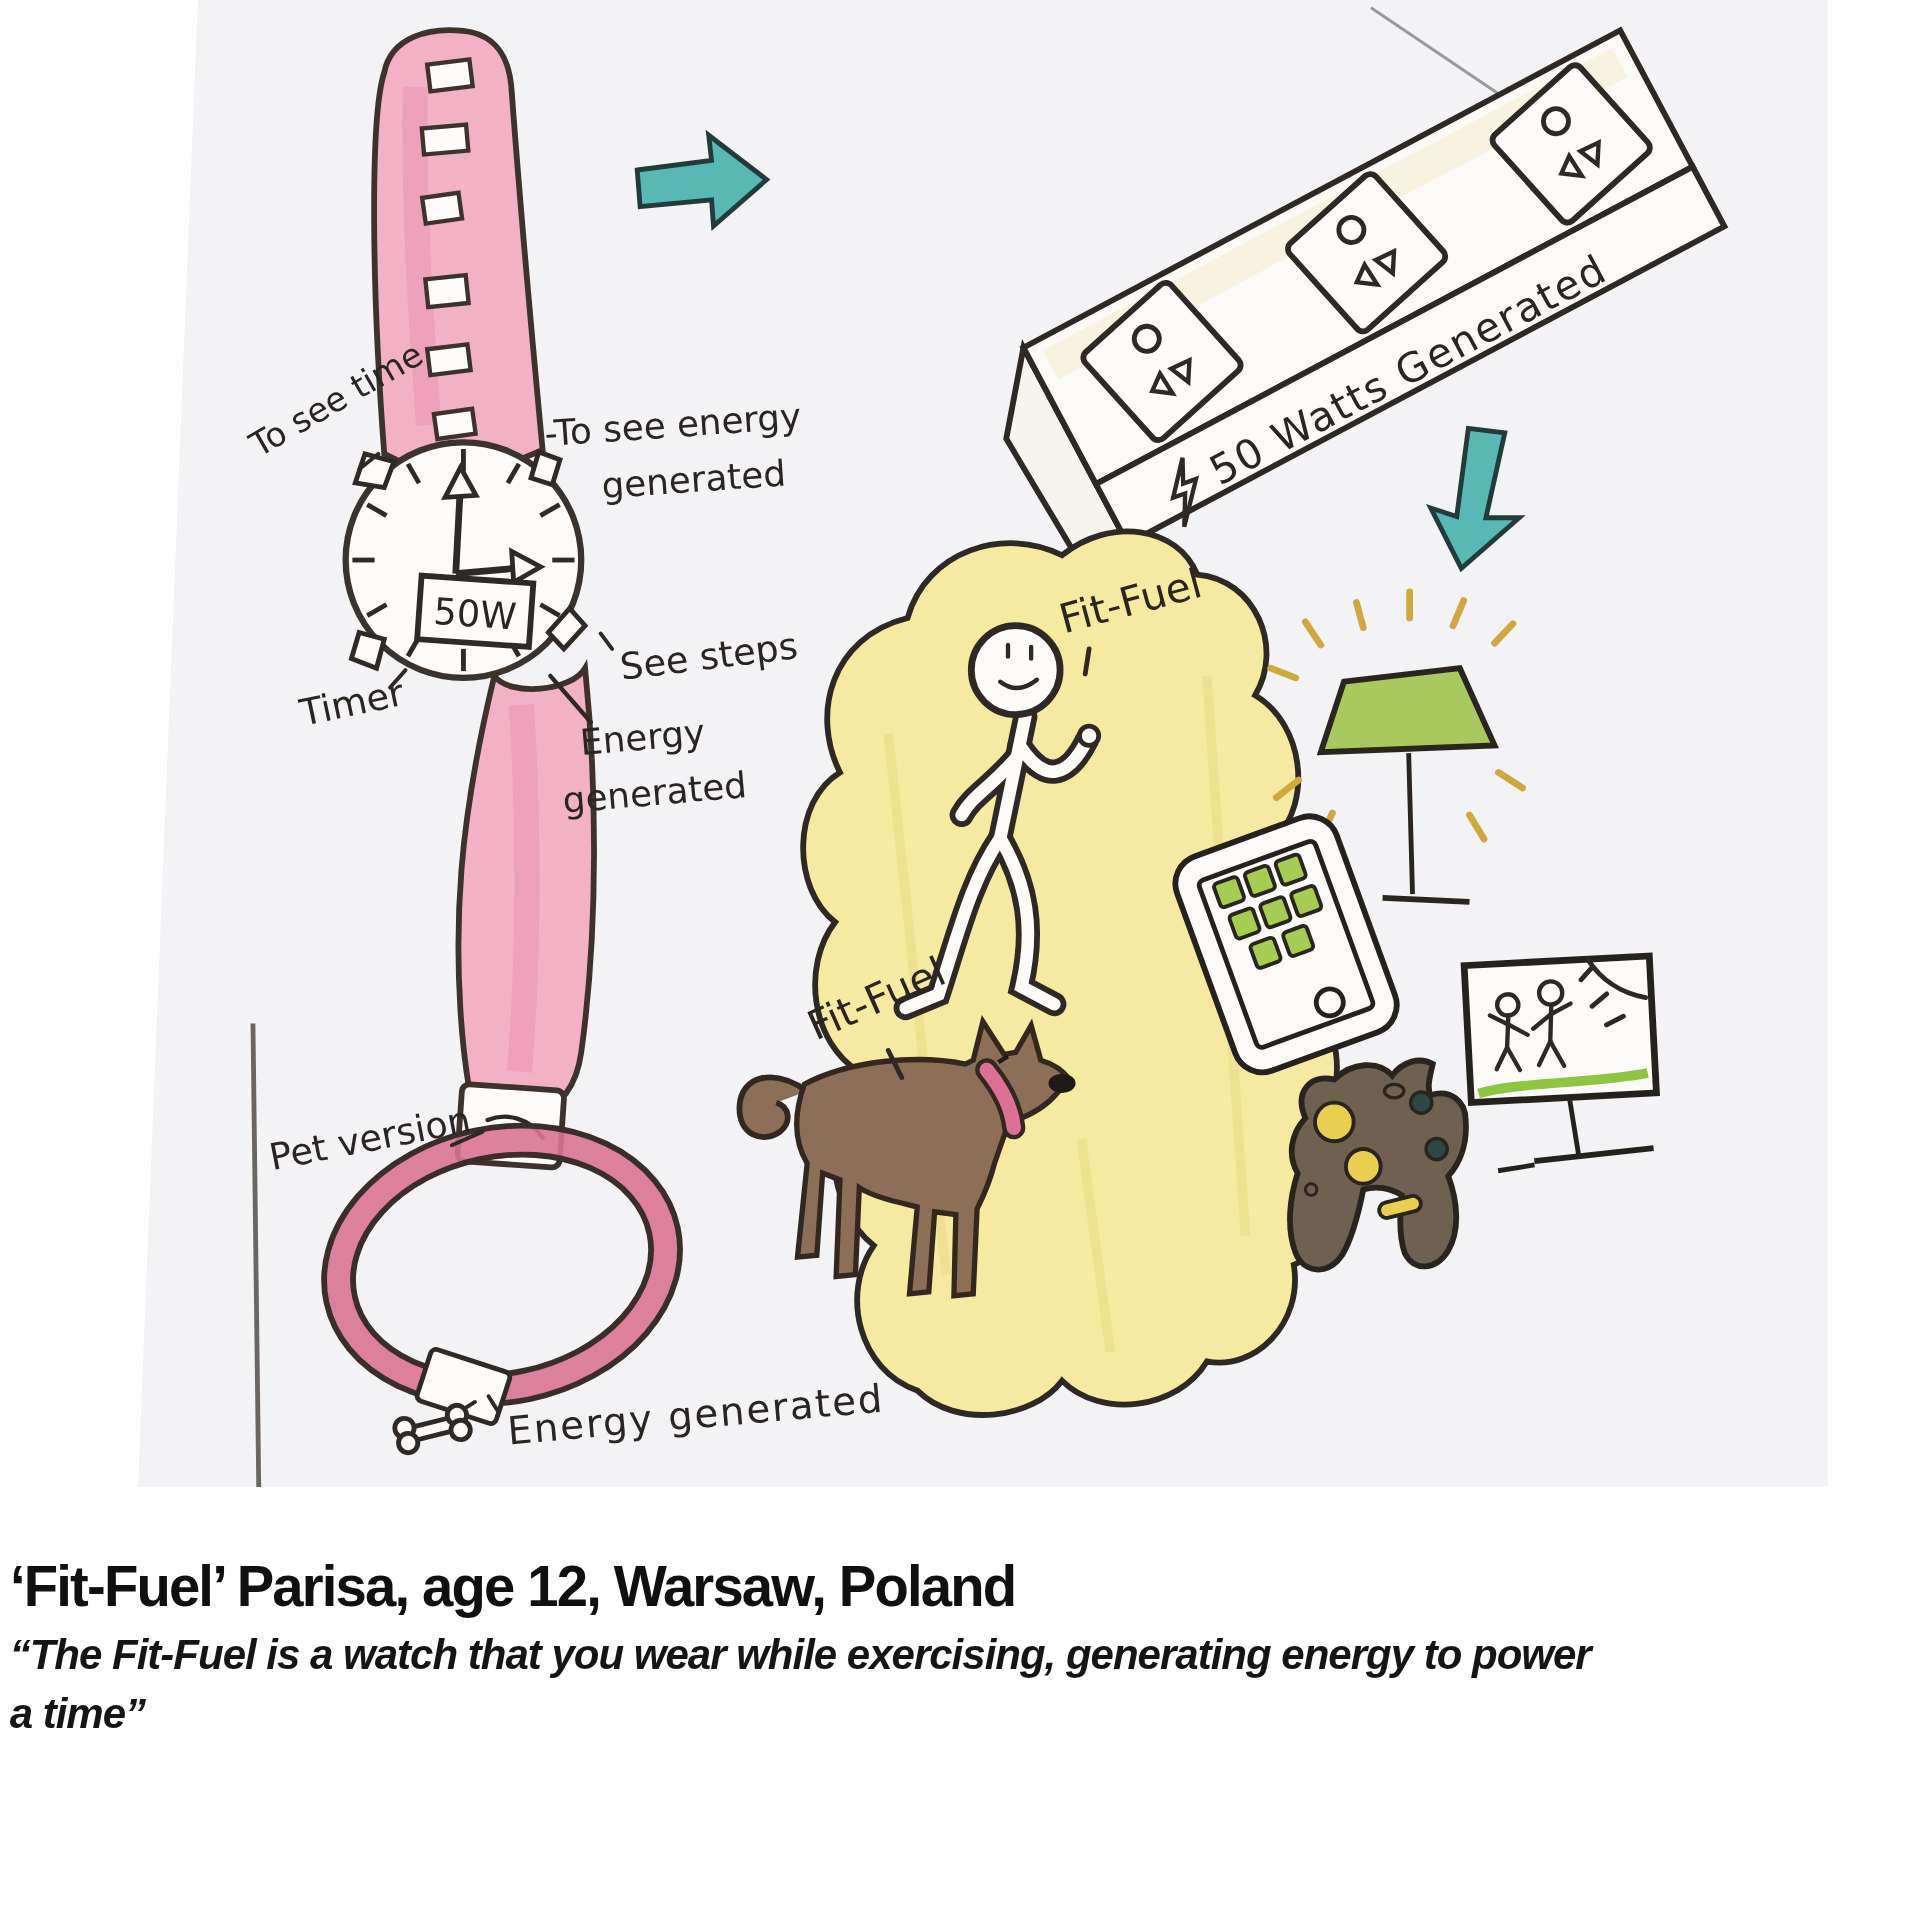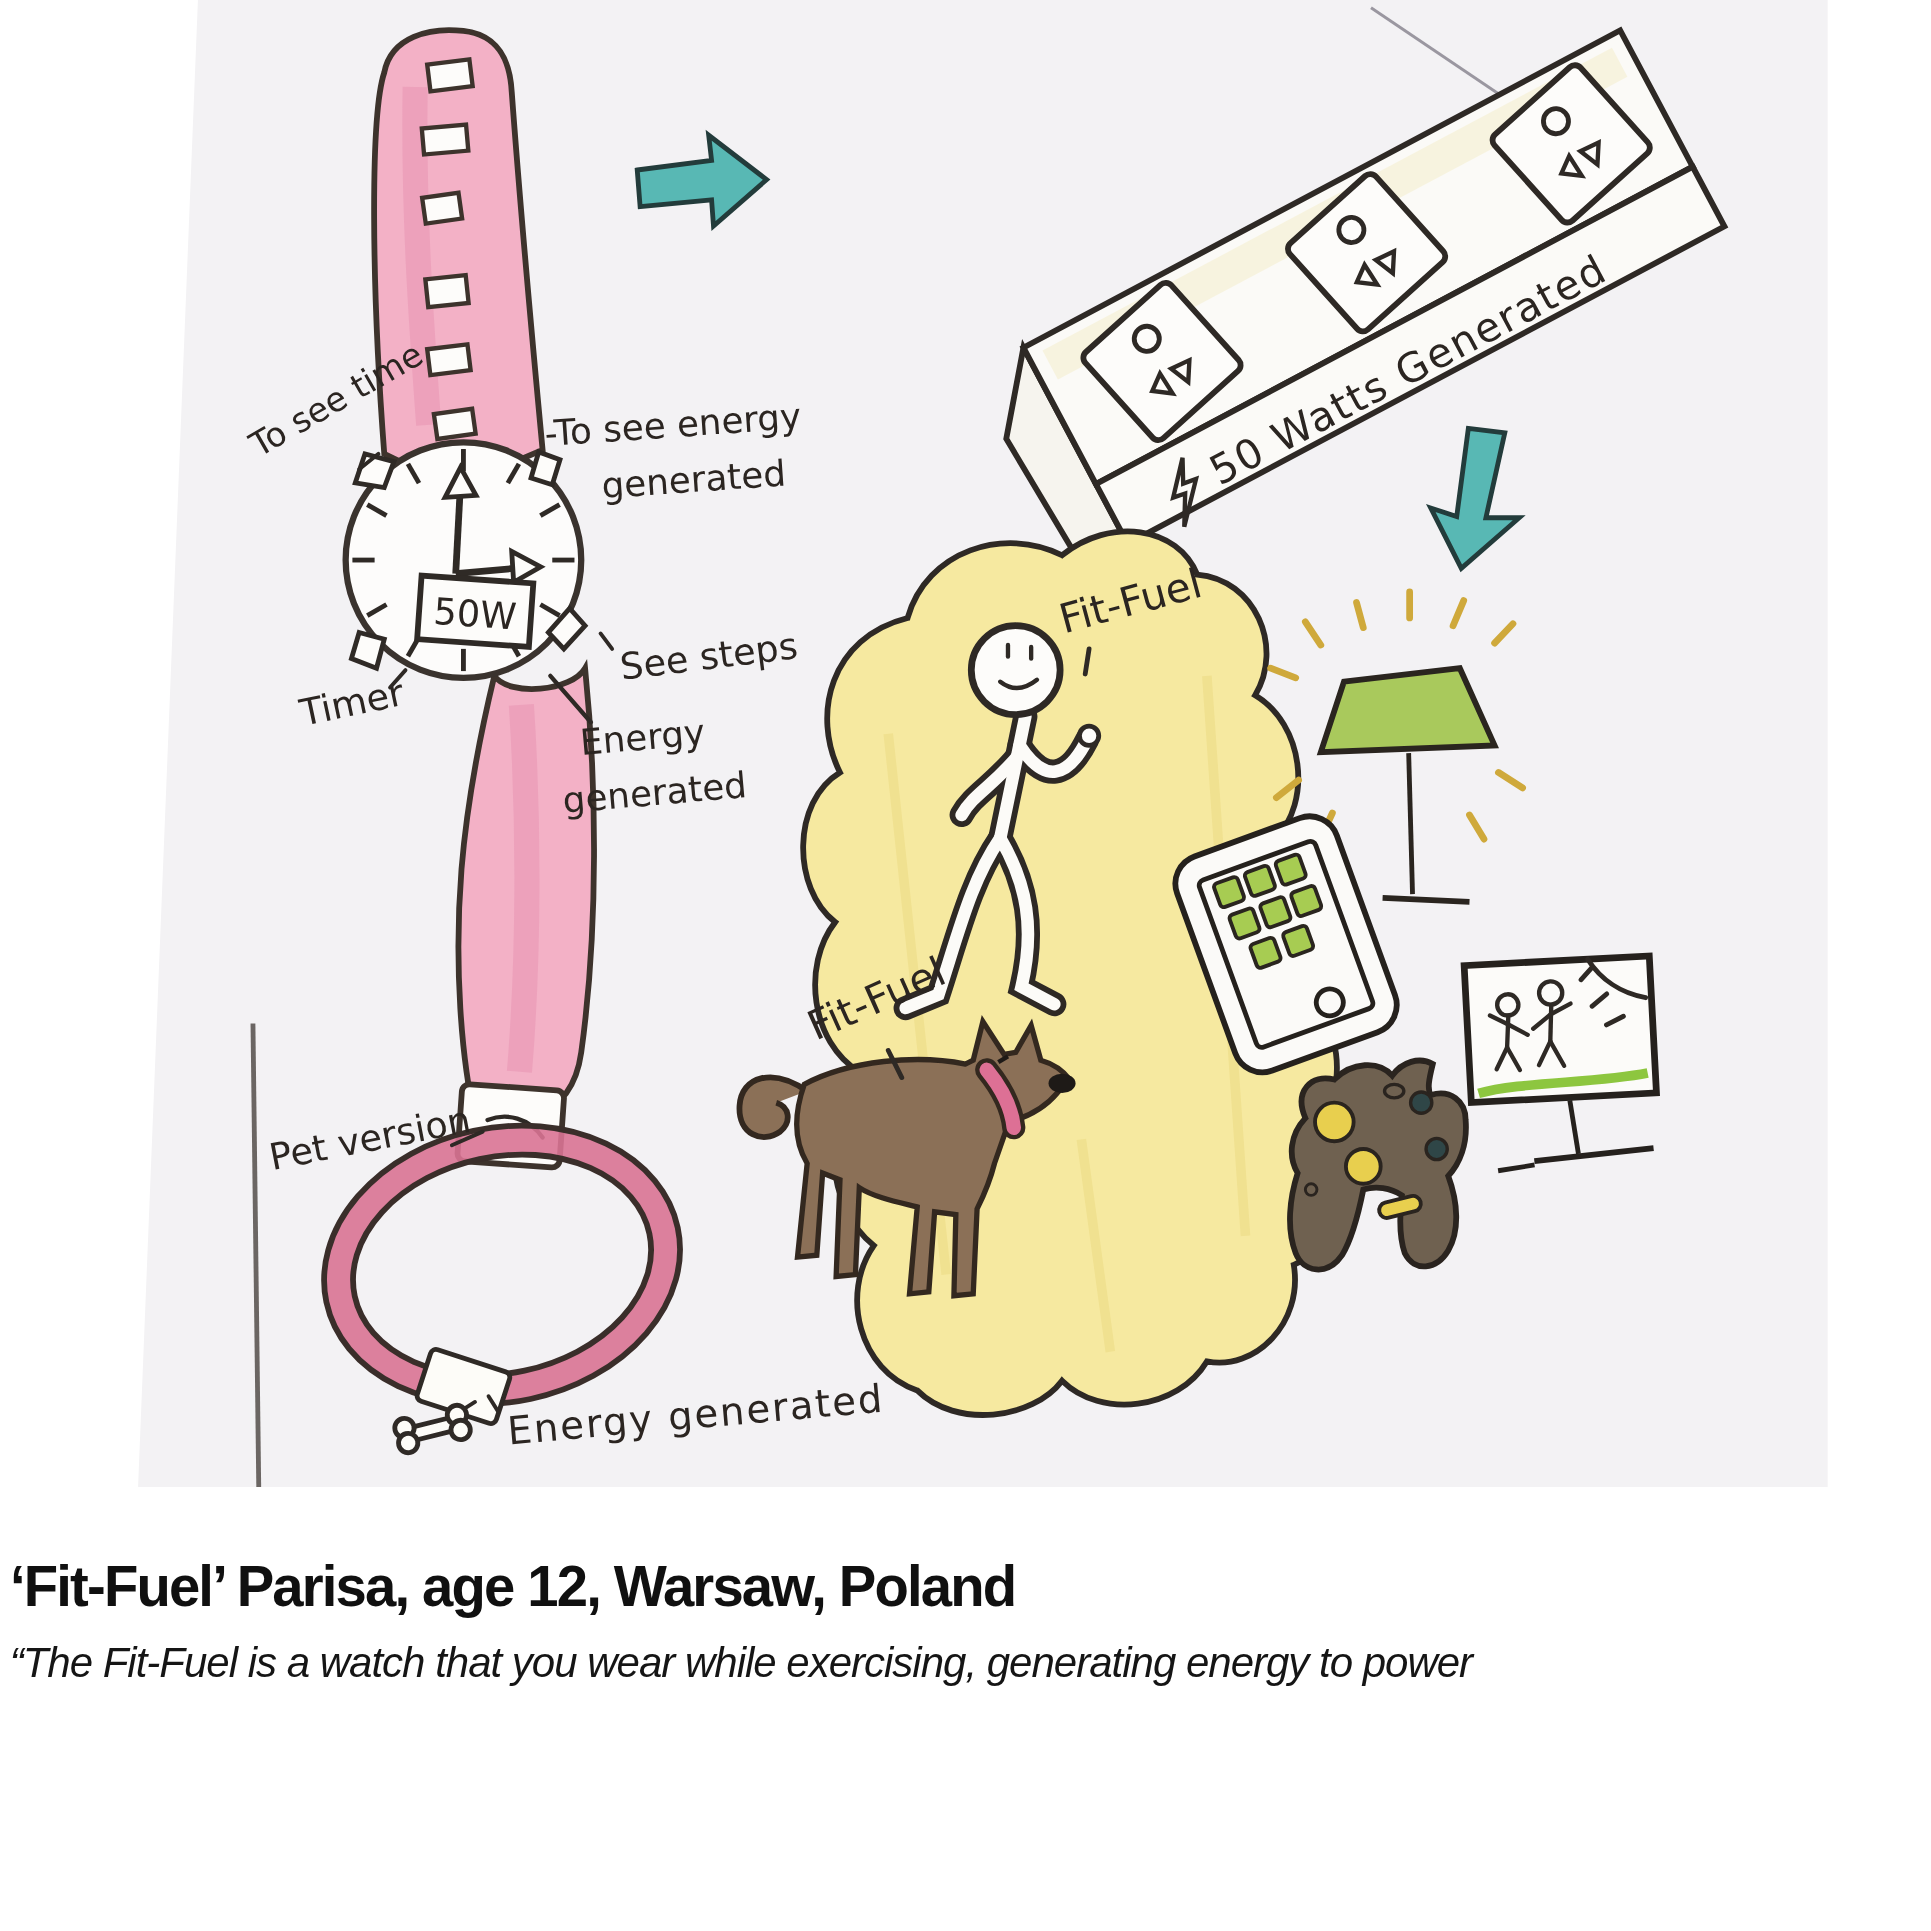--- a/index.html
+++ b/index.html
@@ -3,21 +3,21 @@
 <meta charset="utf-8">
 <style>
   html,body{margin:0;padding:0;width:1931px;height:1931px;background:#ffffff;overflow:hidden;
             font-family:"Liberation Sans",sans-serif;}
   .stage{position:relative;width:1931px;height:1931px;}
   svg{position:absolute;left:0;top:0;}
   .hand{font-family:"DejaVu Sans",sans-serif;fill:#2b2521;}
   .caption{position:absolute;left:9.7px;top:1556px;width:1910px;color:#101010;}
   .caption h1{margin:0;font-size:58px;font-weight:bold;letter-spacing:-1.9px;line-height:1.05;
               transform:scaleX(.97);transform-origin:left center;white-space:nowrap;}
-  .caption .quote{margin-top:16px;font-size:42px;font-weight:normal;font-style:italic;
+  .caption .quote{margin-top:8px;font-size:42px;font-weight:bold;font-style:italic;
                   letter-spacing:-1px;line-height:59px;color:#151515;}
   .limb-o{stroke:#2e2925;stroke-width:25;fill:none;stroke-linecap:round;}
   .limb-i{stroke:#fcfbf8;stroke-width:13;fill:none;stroke-linecap:round;}
   .ink{stroke:#2e2925;fill:none;stroke-linecap:round;}
 </style>
 </head>
 <body>
 
 <div class="stage">
 
@@ -272,17 +272,18 @@
     <line x1="1582" y1="1201" x2="1706" y2="1194" stroke="#25211d" stroke-width="6"></line>
     <line x1="1544" y1="1209" x2="1582" y2="1205" stroke="#25211d" stroke-width="5"></line>
   </g>
 
 </svg>
 
 <div class="caption">
   <h1>‘Fit-Fuel’ Parisa, age 12, Warsaw, Poland</h1>
   <div class="quote">
     <div>“The Fit-Fuel is a watch that you wear while exercising, generating energy to power</div>
+    <div>a time”</div>
   </div>
 </div>
 
 </div>
 
 
 </body></html>

